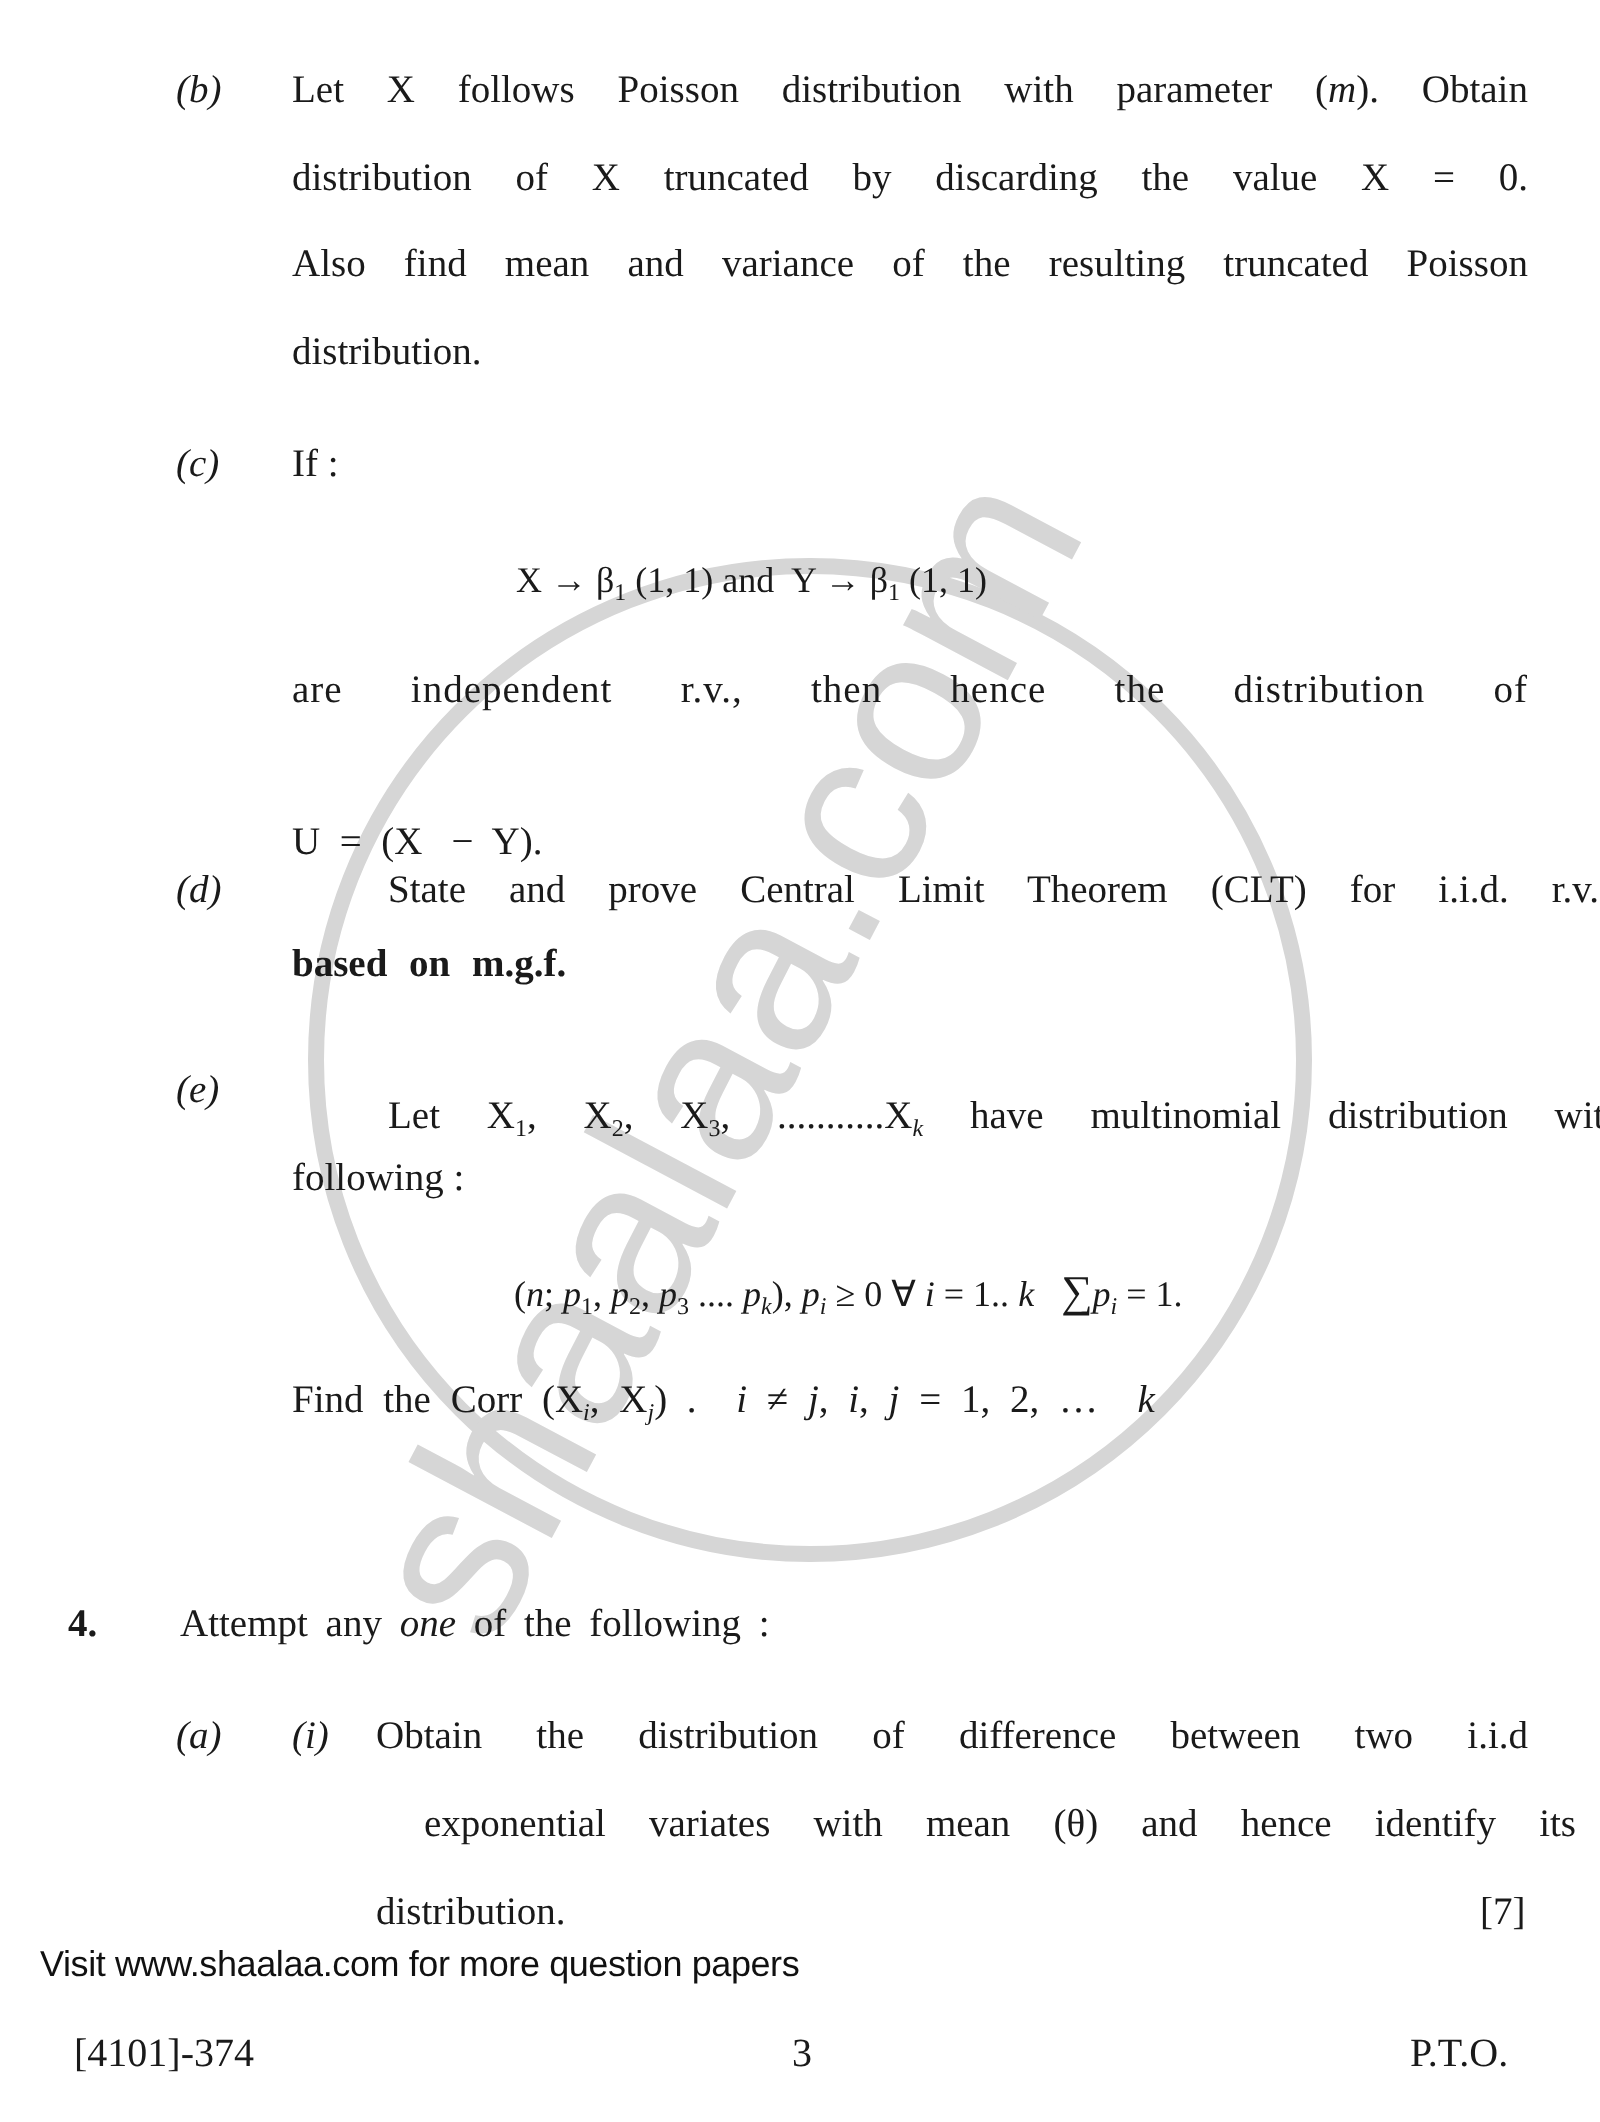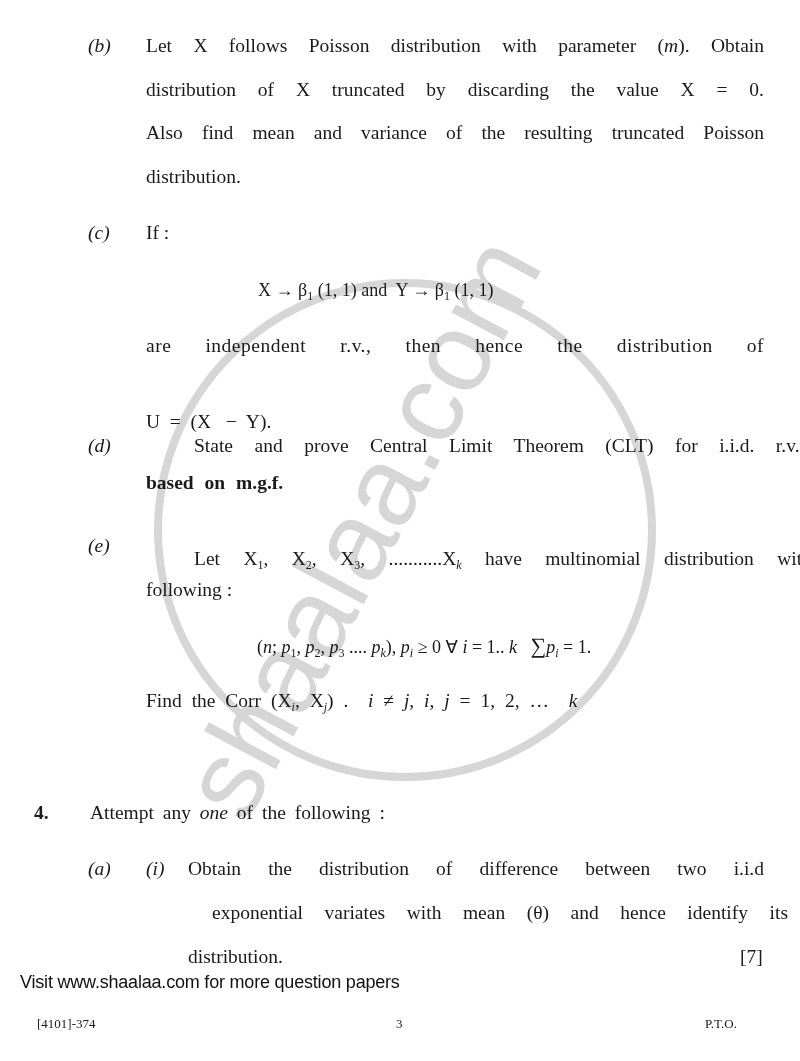--- a/index.html
+++ b/index.html
@@ -6,21 +6,21 @@
   body { width:800px; height:1061px; position:relative; overflow:hidden;
          font-family:"DejaVu Serif", "Liberation Serif", serif; color:#1a1a1a; }
   .page { position:absolute; left:0; top:0; width:800px; height:1061px; }
   .watermark { position:absolute; left:0; top:0; width:800px; height:1061px; pointer-events:none; z-index:0; }
   .txt { position:absolute; font-family:"Liberation Serif", "DejaVu Serif", serif; font-size:19.5px; line-height:22px; white-space:nowrap; z-index:1; }
   .just { text-align:justify; text-align-last:justify; white-space:normal; }
   .lbl { font-style:italic; }
   .it { font-style:italic; }
   sub { font-size:12px; vertical-align:-4px; line-height:0; }
   .math { font-family:"Liberation Serif", serif; }
-  .footer { position:absolute; font-family:"Liberation Serif", serif; font-size:13px; z-index:1; }
+  .footer { position:absolute; font-family:"Liberation Serif", serif; font-size:20px; z-index:1; }
   .visit { position:absolute; left:20px; top:972px; font-family:Liberation Sans, sans-serif; font-size:18px; color:#111; z-index:2; letter-spacing:-0.2px; }
 </style>
 </head>
 <body>
 
 <div class="page">
 
   <svg class="watermark" viewBox="0 0 800 1061" width="800" height="1061">
     <circle cx="405" cy="530" r="247" fill="none" stroke="#d6d6d6" stroke-width="8"></circle>
     <text x="0" y="0" transform="translate(395,545) rotate(-62)" text-anchor="middle" font-family="Liberation Sans, sans-serif" font-size="112" fill="#d6d6d6">shaalaa.com</text>

